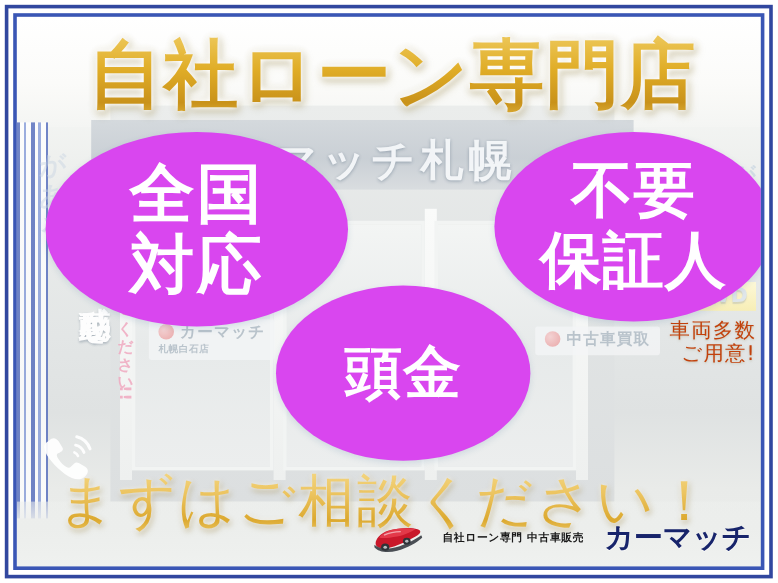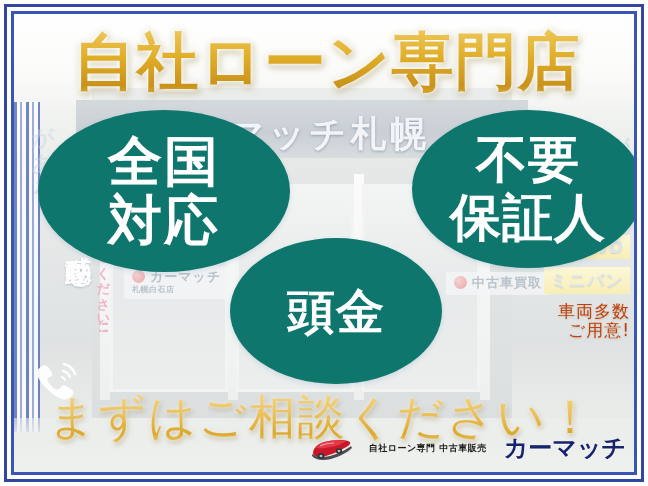--- a/index.html
+++ b/index.html
@@ -266,21 +266,21 @@
   }
 
   
   .bubble {
     position: absolute;
     display: flex;
     flex-direction: column;
     align-items: center;
     justify-content: center;
     border-radius: 50%;
-    background: #0f766e;
+    background: #d946ef;
     color: #ffffff;
     font-weight: 700;
     text-align: center;
     line-height: 1.02;
     z-index: 25;
     box-shadow: 0 2px 5px rgba(80,120,160,.18);
   }
   .bubble span { display: block; }
   #bubble-left {
     left: 24px; top: 96px; width: 252px; height: 162px;
@@ -403,21 +403,20 @@
         <path d="M11 9c3-3 6-2 8 1l3 5c1 2 0 3-2 4l-2 1c-1 1-1 2 1 5 2 3 4 5 6 6 2 1 3 1 4 0l2-2c2-2 3-2 5-1l5 3c3 2 3 5 0 8-4 4-10 3-17-2C16 31 8 22 7 16c-1-3 1-5 4-7z" fill="#ffffff" opacity=".92"></path>
         <path d="M34 6a16 16 0 0 1 11 10" stroke="#ffffff" stroke-width="2.6" fill="none" stroke-linecap="round" opacity=".9"></path>
         <path d="M33 13a10 10 0 0 1 7 6" stroke="#ffffff" stroke-width="2.4" fill="none" stroke-linecap="round" opacity=".9"></path>
         <path d="M32 19a5 5 0 0 1 3 3" stroke="#ffffff" stroke-width="2.2" fill="none" stroke-linecap="round" opacity=".9"></path>
       </svg>
     </div>
 
     <div class="cat-board">
       <span class="cat-chip">軽自動車</span>
       <span class="cat-chip">4WD</span>
-      <span class="cat-chip">ミニバン</span>
       <div class="cat-big">車両多数</div>
       <div class="cat-big">ご用意!</div>
     </div>
 
     <div class="bottom-strip"></div>
 
     <div class="headline">自社ローン専門店</div>
 
     <div class="bubble" id="bubble-left">
       <span>全国</span>

